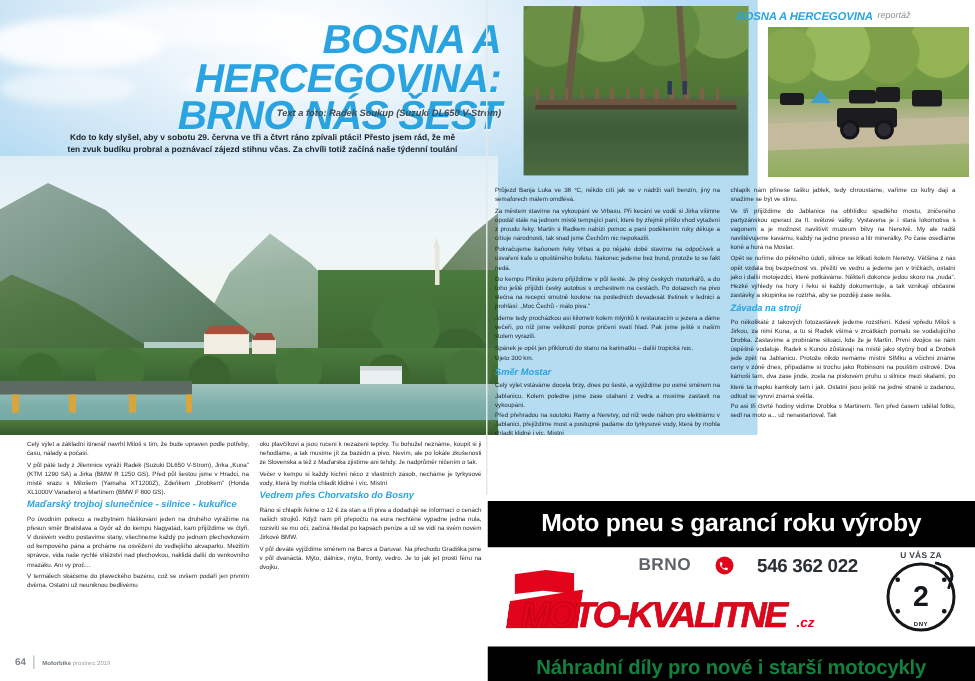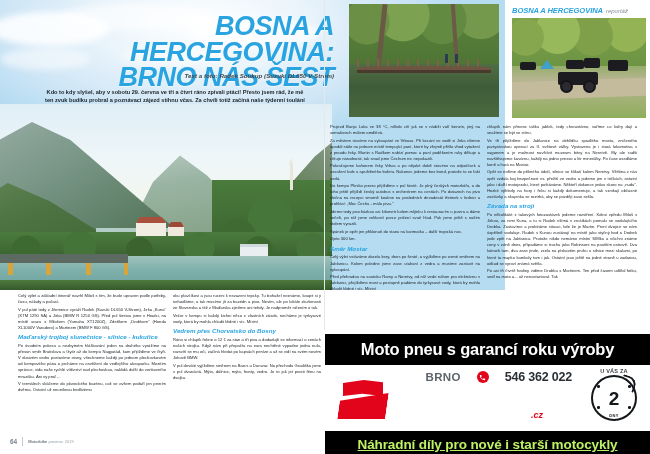--- a/index.html
+++ b/index.html
@@ -160,21 +160,21 @@
   .m1{left:8px;top:44px;width:16px;height:8px;}
   .m2{left:54px;top:42px;width:18px;height:9px;}
   .m3{left:72px;top:40px;width:16px;height:10px;}
   .m4{left:96px;top:42px;width:20px;height:11px;}
   .m5{left:46px;top:54px;width:40px;height:13px;}
   .m5:after{content:"";position:absolute;left:2px;top:8px;width:9px;height:9px;border:2px solid #14141a;border-radius:50%;background:#2a2a30;}
   .m5:before{content:"";position:absolute;right:2px;top:8px;width:9px;height:9px;border:2px solid #14141a;border-radius:50%;background:#2a2a30;}
 
   
   .section-tag{
-    position:absolute;left:512px;top:5px;width:134px;height:11px;
+    position:absolute;left:491px;top:5px;width:134px;height:11px;
     display:flex;align-items:center;gap:3px;text-align:right;
   }
   .section-tag .name{
     font-size:7.6px;font-weight:bold;font-style:italic;color:#2aa4e0;letter-spacing:-.1px;
   }
   .section-tag .kind{
     font-size:6px;font-style:italic;color:#8a9096;
   }
 
   
@@ -261,21 +261,21 @@
   .badge .tick{position:absolute;width:2.6px;height:2.6px;background:#14181b;border-radius:50%;}
   .badge .arrow{
     position:absolute;right:-1px;top:-1px;width:13px;height:13px;
     border-top:2.4px solid #14181b;border-right:2.4px solid #14181b;
     border-radius:0 9px 0 0;transform:rotate(18deg);
   }
   .ad-bot{
     position:absolute;left:0;top:97px;width:325px;height:27px;background:#000000;
     display:flex;align-items:center;justify-content:center;
   }
-  .ad-bot span{color:#bef264;font-size:13.5px;font-weight:bold;letter-spacing:-.1px;text-decoration:underline;}
+  .ad-bot span{color:#15803d;font-size:13.5px;font-weight:bold;letter-spacing:-.1px;}
 
   .gutter-rule{position:absolute;left:324px;top:0;width:1px;height:330px;background:#e4e8ea;}
 </style>
 </head>
 <body>
 
 <div class="page">
 
   <div class="hero-bg">
     <div class="cloud c1"></div>
@@ -395,20 +395,21 @@
         <svg viewBox="0 0 24 24" aria-hidden="true">
             <path d="M6.6 10.8c1.4 2.8 3.8 5.2 6.6 6.6l2.2-2.2c.3-.3.7-.4 1-.2 1.1.4 2.4.6 3.6.6.6 0 1 .4 1 1V20c0 .6-.4 1-1 1C10.6 21 3 13.4 3 4c0-.6.4-1 1-1h3.4c.6 0 1 .4 1 1 0 1.3.2 2.5.6 3.6.1.3 0 .7-.2 1l-2.2 2.2z"></path>
           </svg>
       </span>
       <span class="b-num">546 362 022</span>
     </div>
 
     <div class="logo">
       <div class="flag"></div>
       <div class="swoosh"></div>
+      <div class="word">MOTO-KVALITNE</div>
       <div class="cz">.cz</div>
     </div>
 
     <div class="badge">
       <div class="cap">U VÁS ZA</div>
       <div class="clock">
         <span class="tick" style="left:4px;top:8px"></span>
         <span class="tick" style="right:4px;top:8px"></span>
         <span class="tick" style="left:4px;bottom:10px"></span>
         <span class="tick" style="right:4px;bottom:10px"></span>

